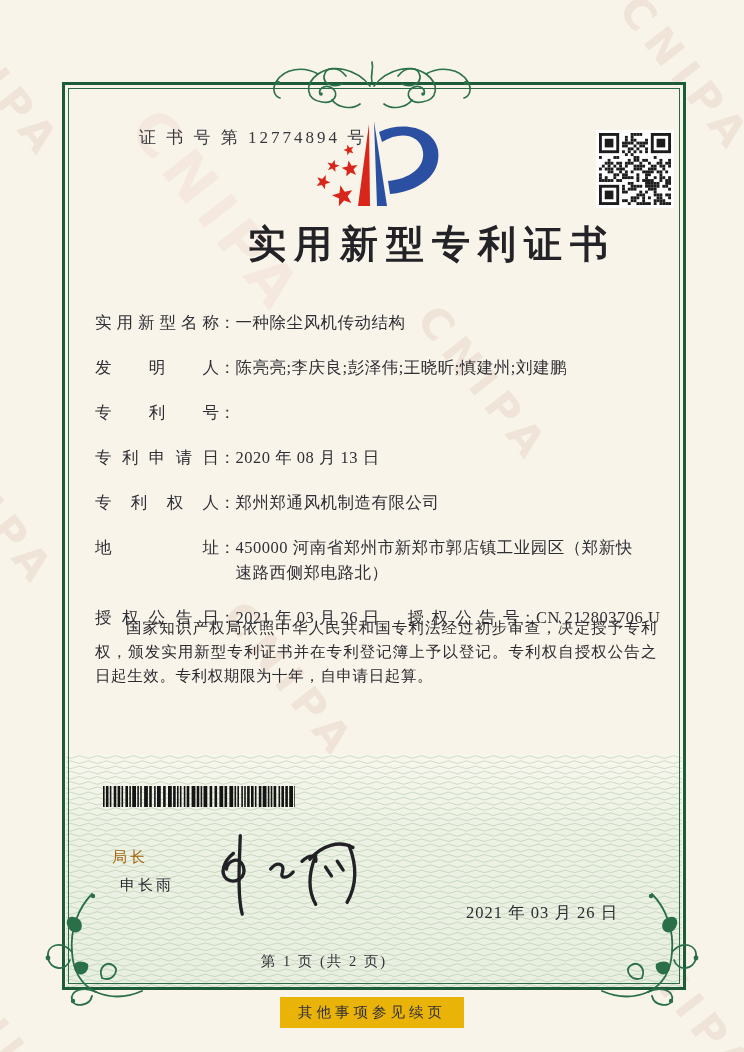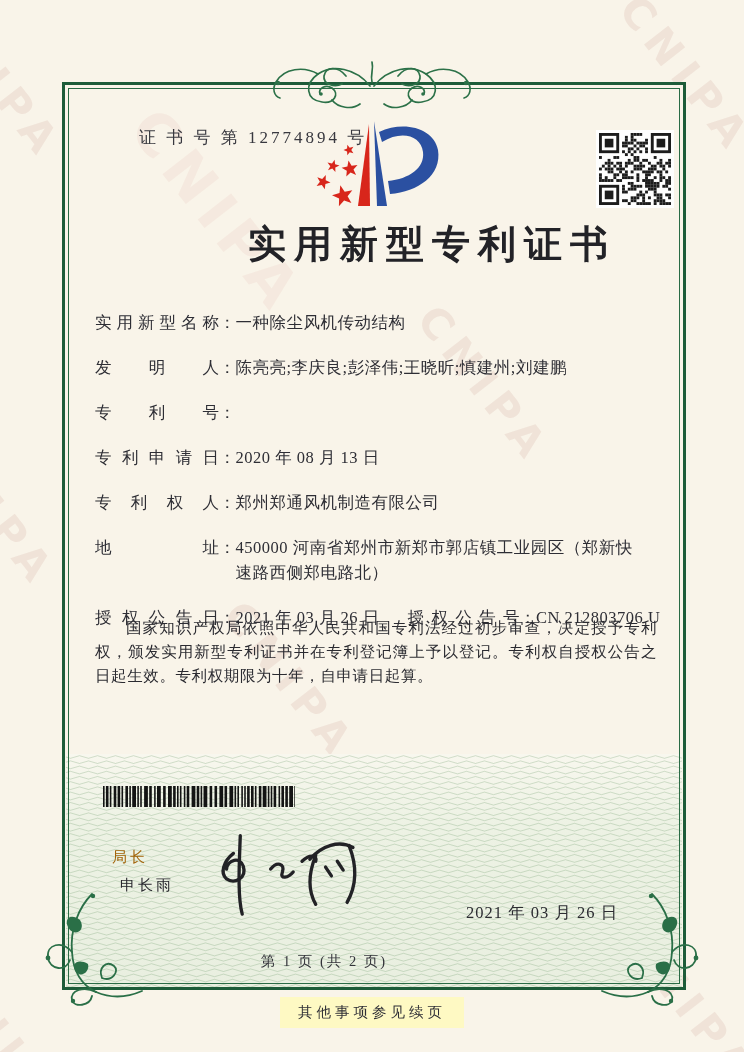--- a/index.html
+++ b/index.html
@@ -81,21 +81,21 @@
   #sig-name{left:112px;top:876px;font-size:15px;letter-spacing:3px;
     color:#26262c;z-index:4;margin-left:8px;}
   #sig-script{left:198px;top:824px;z-index:4;}
 
   #issue-date{left:466px;top:902px;font-size:16.5px;letter-spacing:1px;
     color:#2c2c32;z-index:4;}
   #page-no{left:62px;top:952px;width:524px;text-align:center;
     font-size:14.5px;letter-spacing:2px;color:#33333a;z-index:4;}
   #footer-note{
     left:50%;top:997px;transform:translateX(-50%);
-    background:#fef9c3;padding:6px 18px;font-size:14.5px;letter-spacing:4px;
+    background:#eab308;padding:6px 18px;font-size:14.5px;letter-spacing:4px;
     color:#2f2f36;z-index:4;white-space:nowrap;
   }
 </style>
 </head>
 <body>
 
 <span class="wm" style="left:-42px;top:-8px;">CNIPA</span>
 <span class="wm" style="left:648px;top:-14px;">CNIPA</span>
 <span class="wm big" style="left:170px;top:96px;">CNIPA</span>
 <span class="wm" style="left:446px;top:296px;">CNIPA</span>

